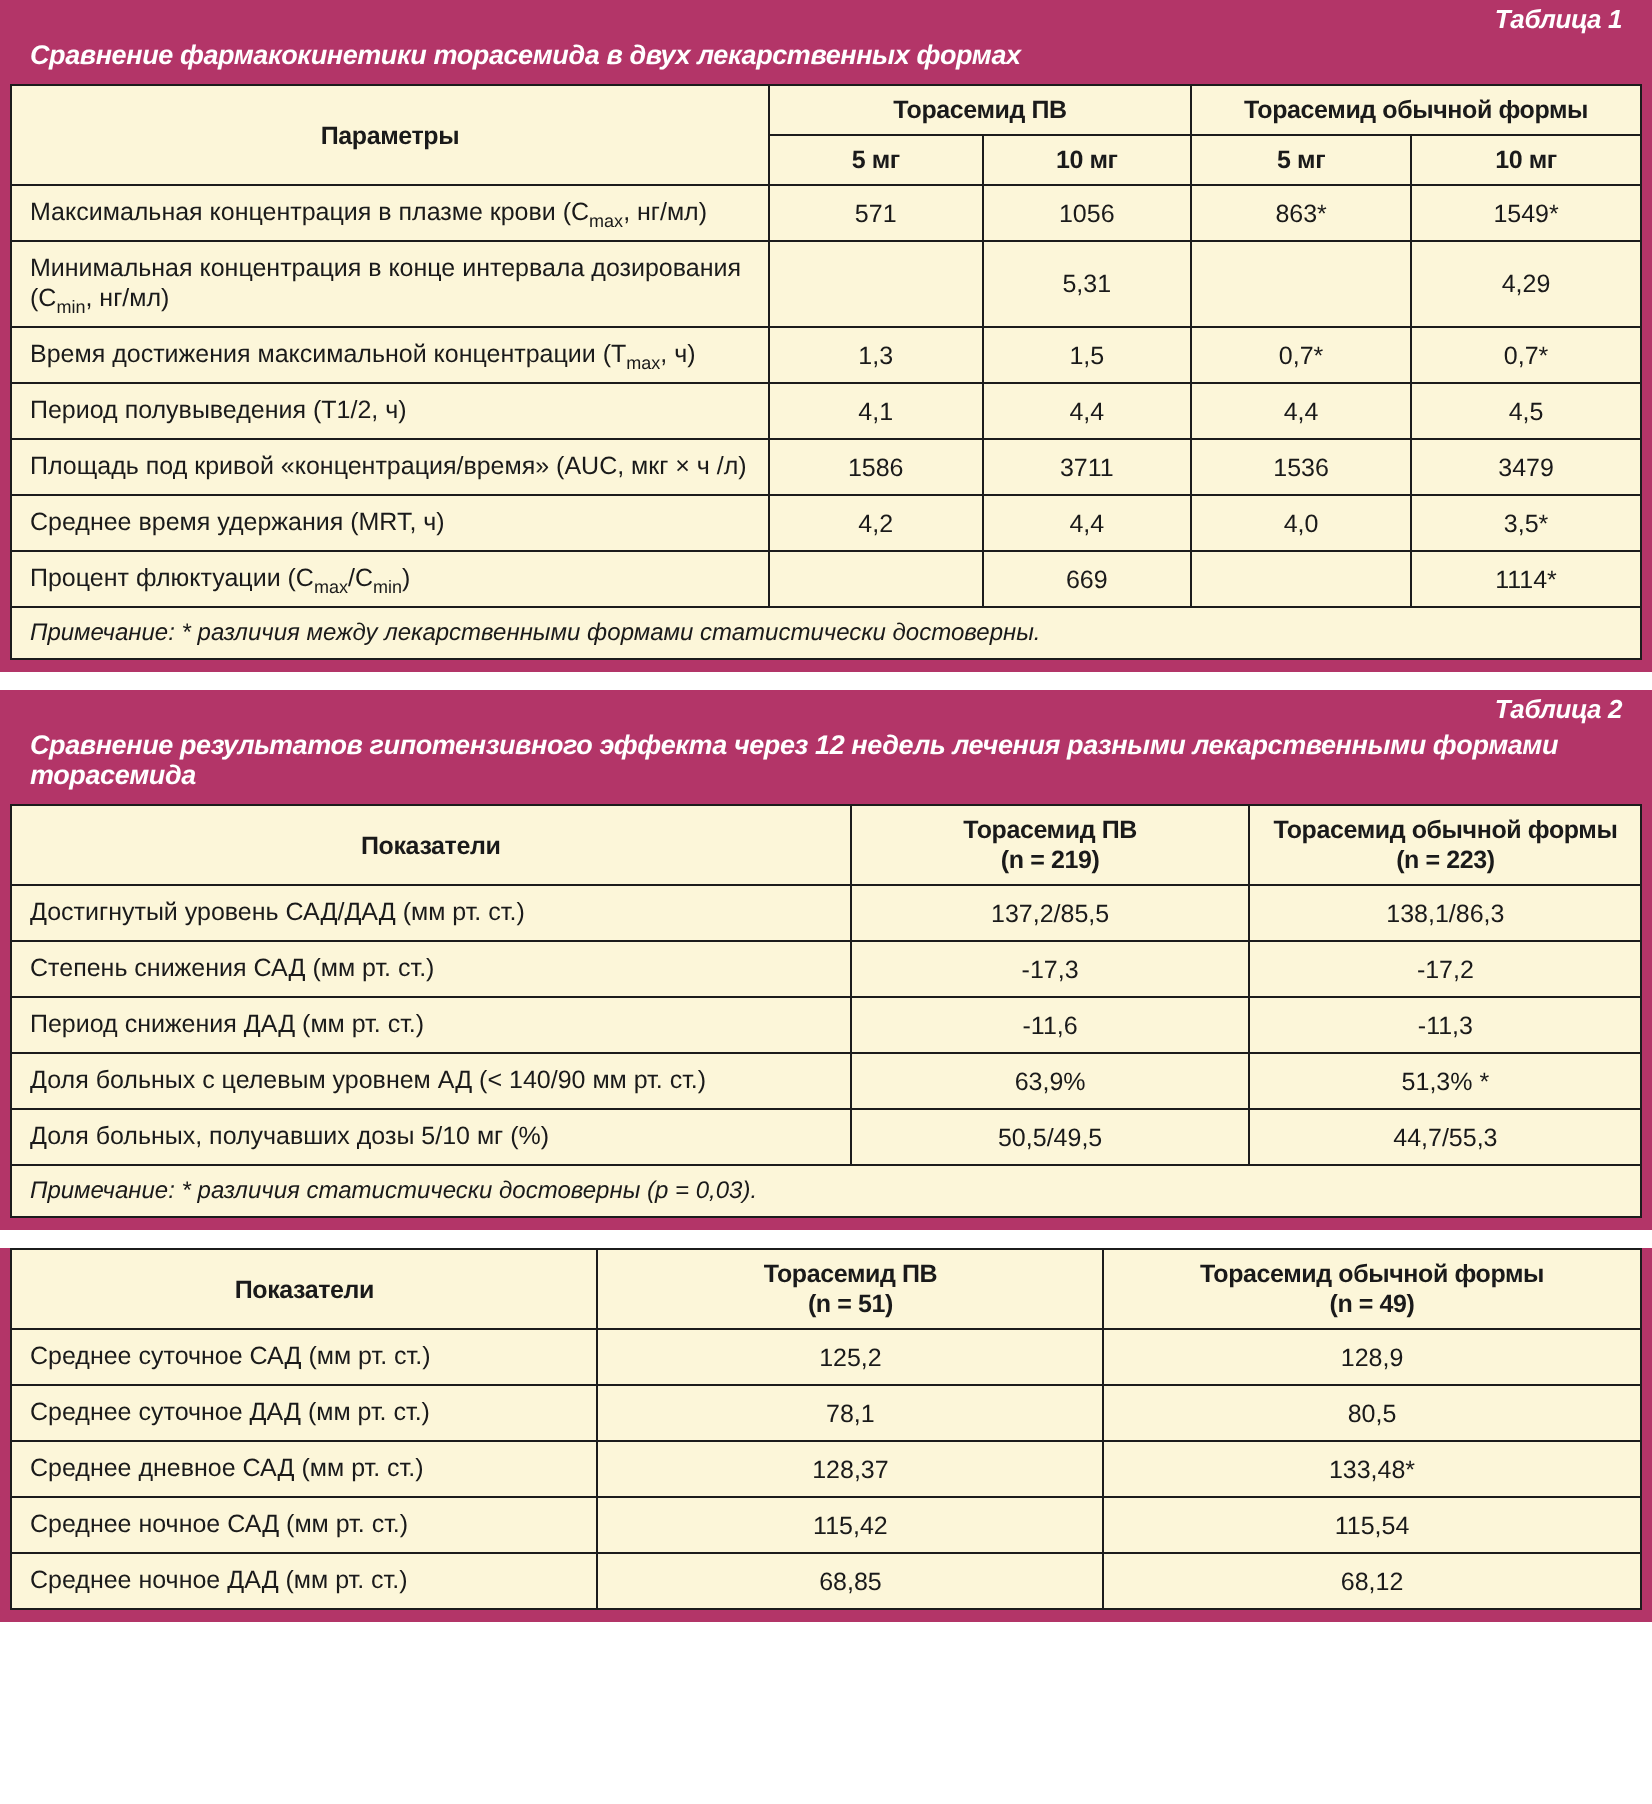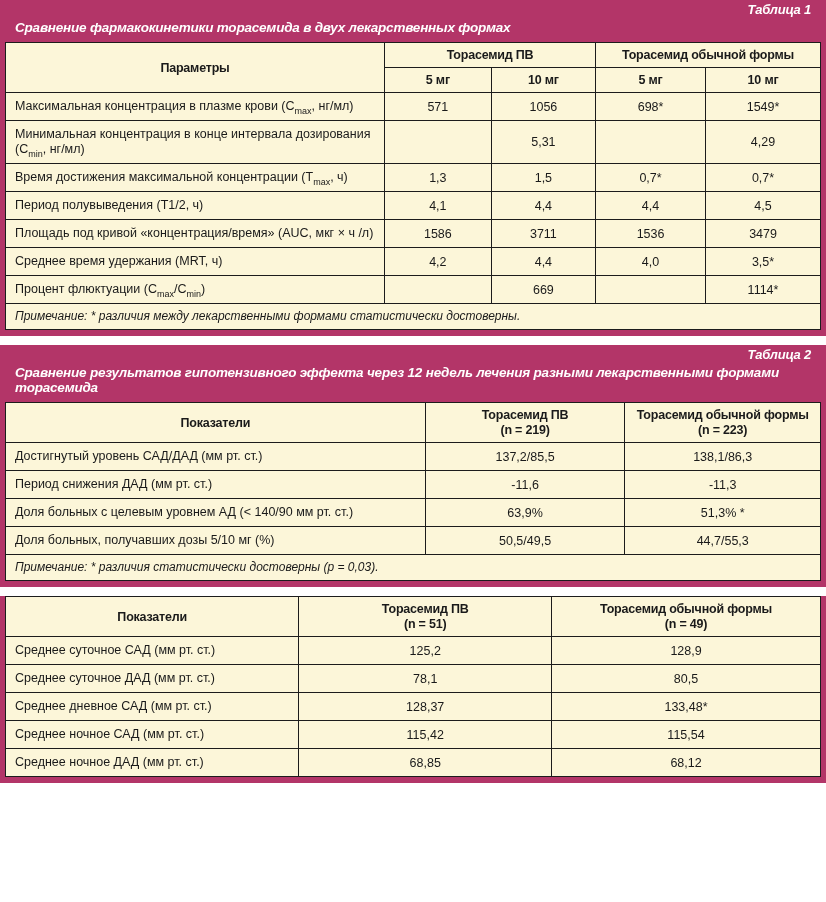--- a/index.html
+++ b/index.html
@@ -71,21 +71,21 @@
         <th>10 мг</th>
         <th>5 мг</th>
         <th>10 мг</th>
       </tr>
     </thead>
     <tbody>
       <tr>
         <td class="label">Максимальная концентрация в плазме крови (C<sub>max</sub>, нг/мл)</td>
         <td class="val">571</td>
         <td class="val">1056</td>
-        <td class="val">698*</td>
+        <td class="val">863*</td>
         <td class="val">1549*</td>
       </tr>
       <tr>
         <td class="label">Минимальная концентрация в конце интервала дозирования (C<sub>min</sub>, нг/мл)</td>
         <td class="val"></td>
         <td class="val">5,31</td>
         <td class="val"></td>
         <td class="val">4,29</td>
       </tr>
       <tr>
@@ -154,20 +154,25 @@
         </th>
       </tr>
     </thead>
     <tbody>
       <tr>
         <td class="label">Достигнутый уровень САД/ДАД (мм рт. ст.)</td>
         <td class="val">137,2/85,5</td>
         <td class="val">138,1/86,3</td>
       </tr>
       <tr>
+        <td class="label">Степень снижения САД (мм рт. ст.)</td>
+        <td class="val">-17,3</td>
+        <td class="val">-17,2</td>
+      </tr>
+      <tr>
         <td class="label">Период снижения ДАД (мм рт. ст.)</td>
         <td class="val">-11,6</td>
         <td class="val">-11,3</td>
       </tr>
       <tr>
         <td class="label">Доля больных с целевым уровнем АД (&lt; 140/90 мм рт. ст.)</td>
         <td class="val">63,9%</td>
         <td class="val">51,3% *</td>
       </tr>
       <tr>

